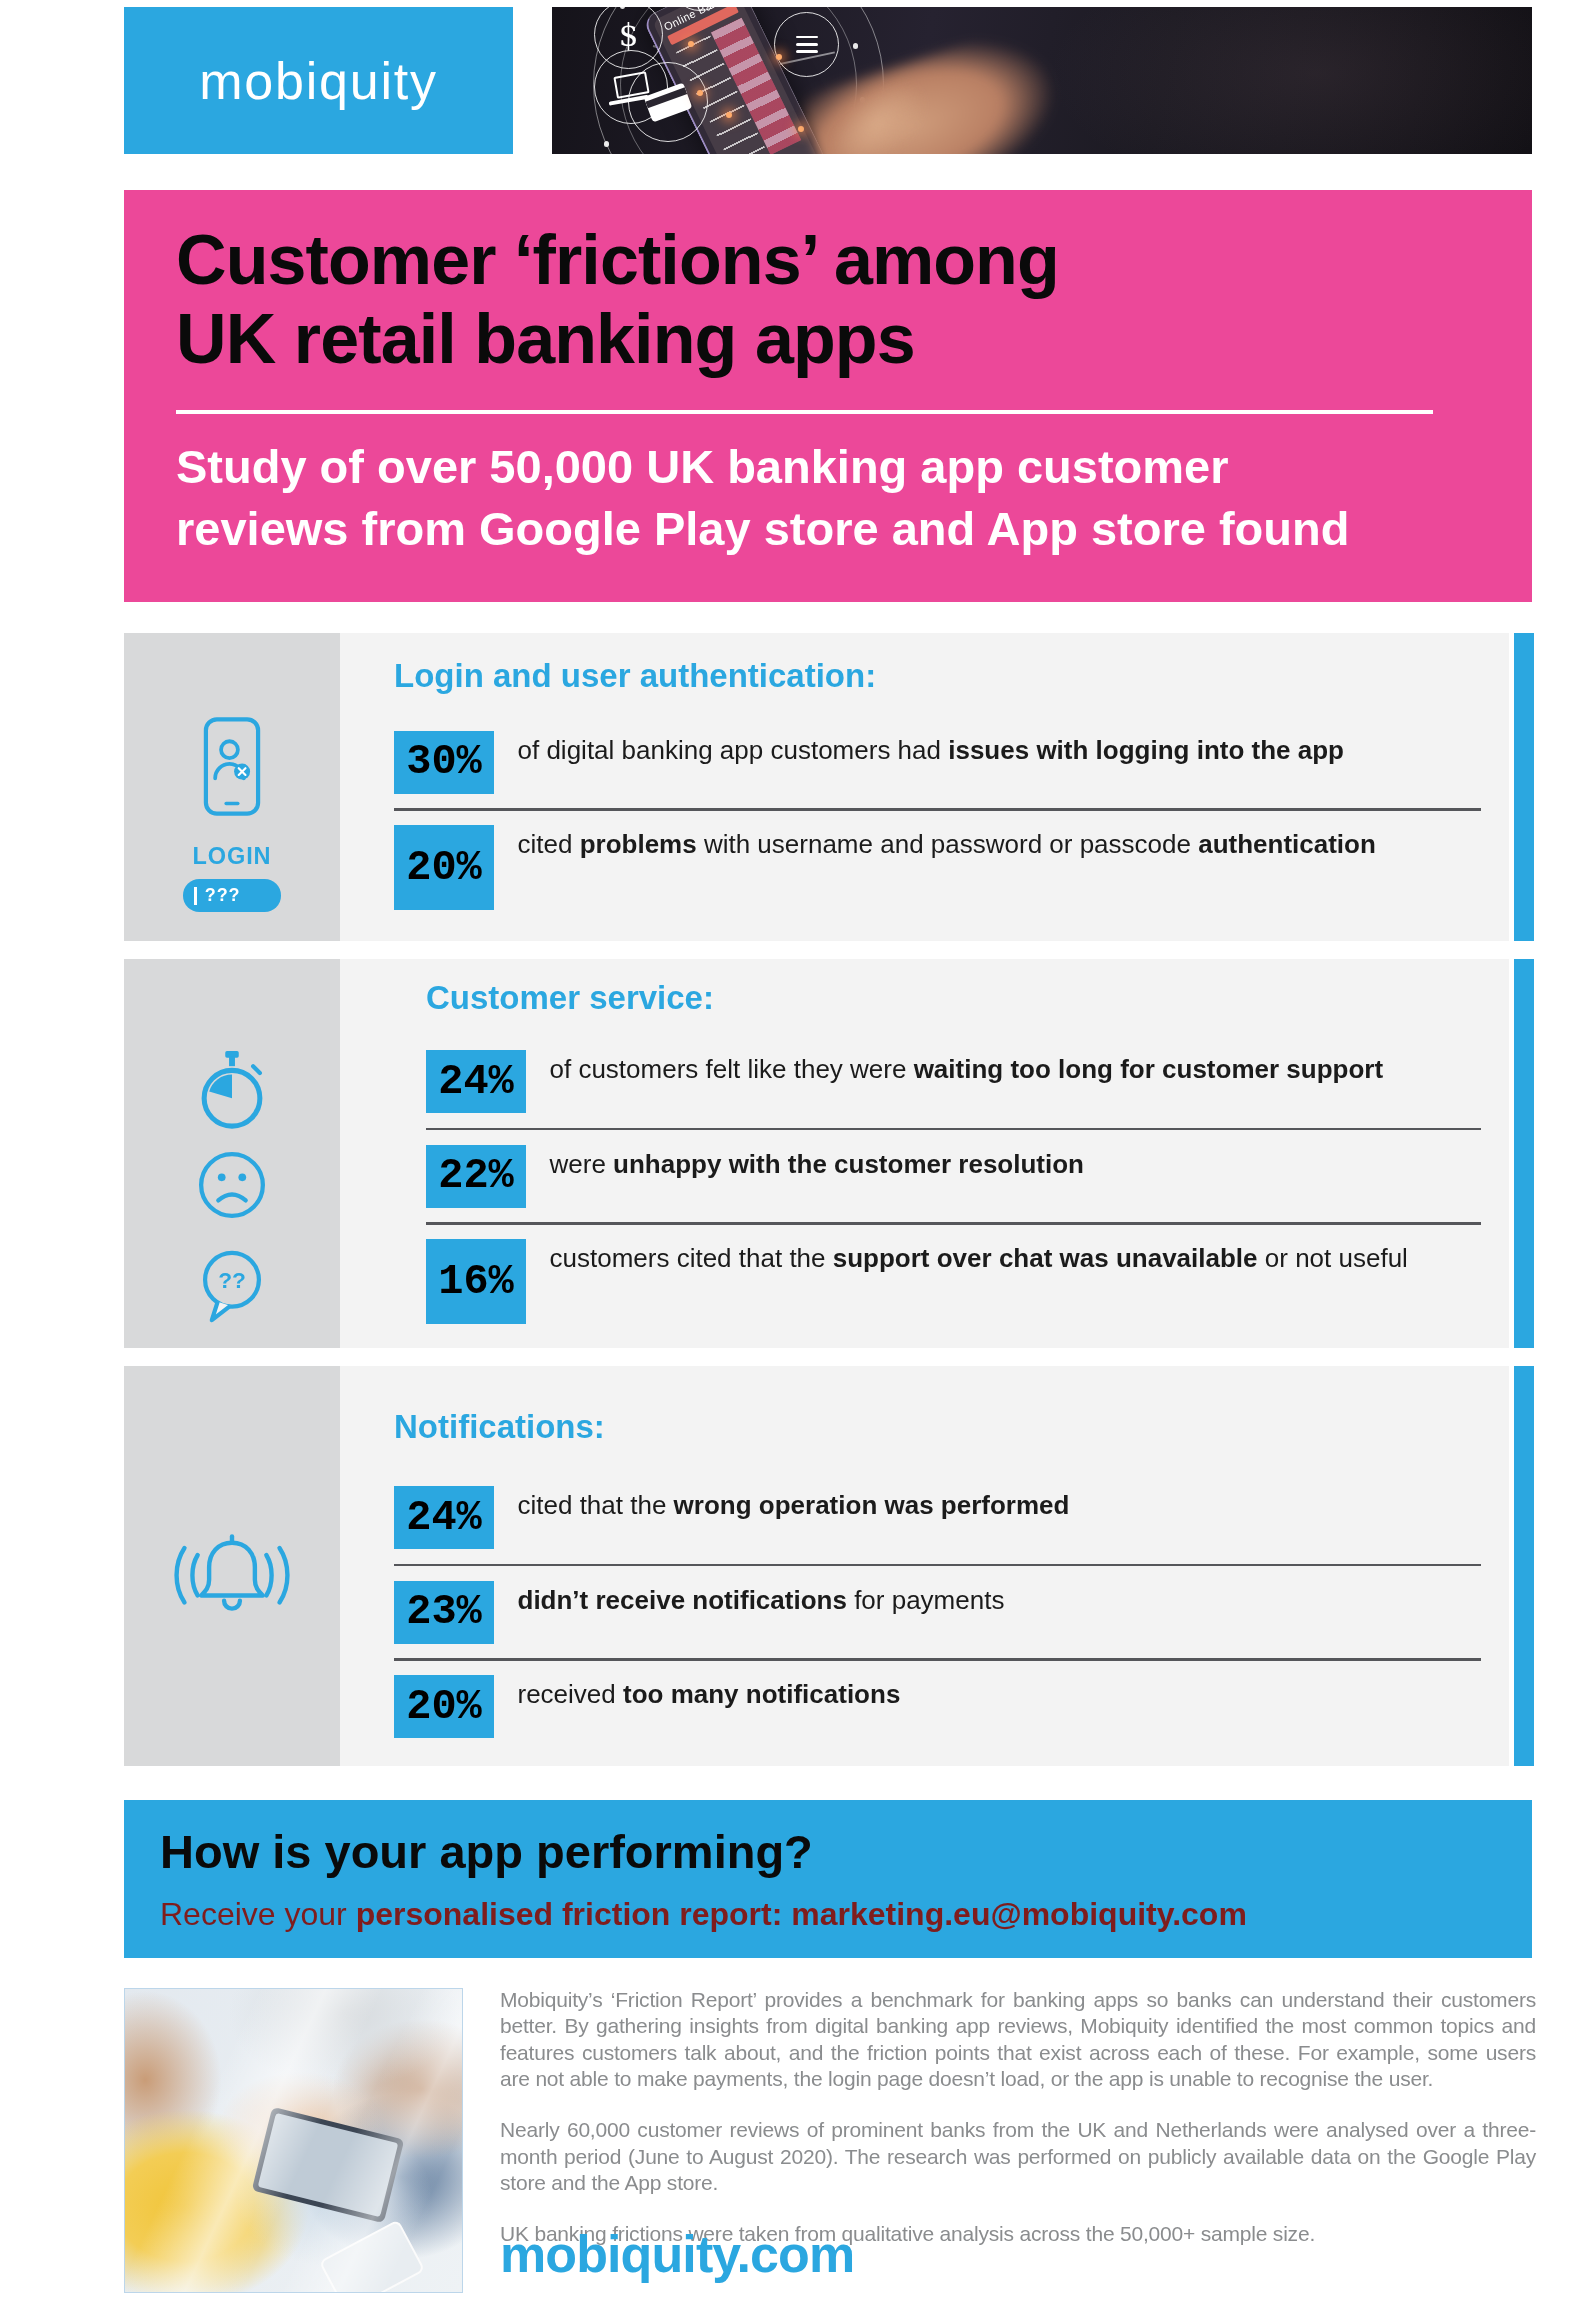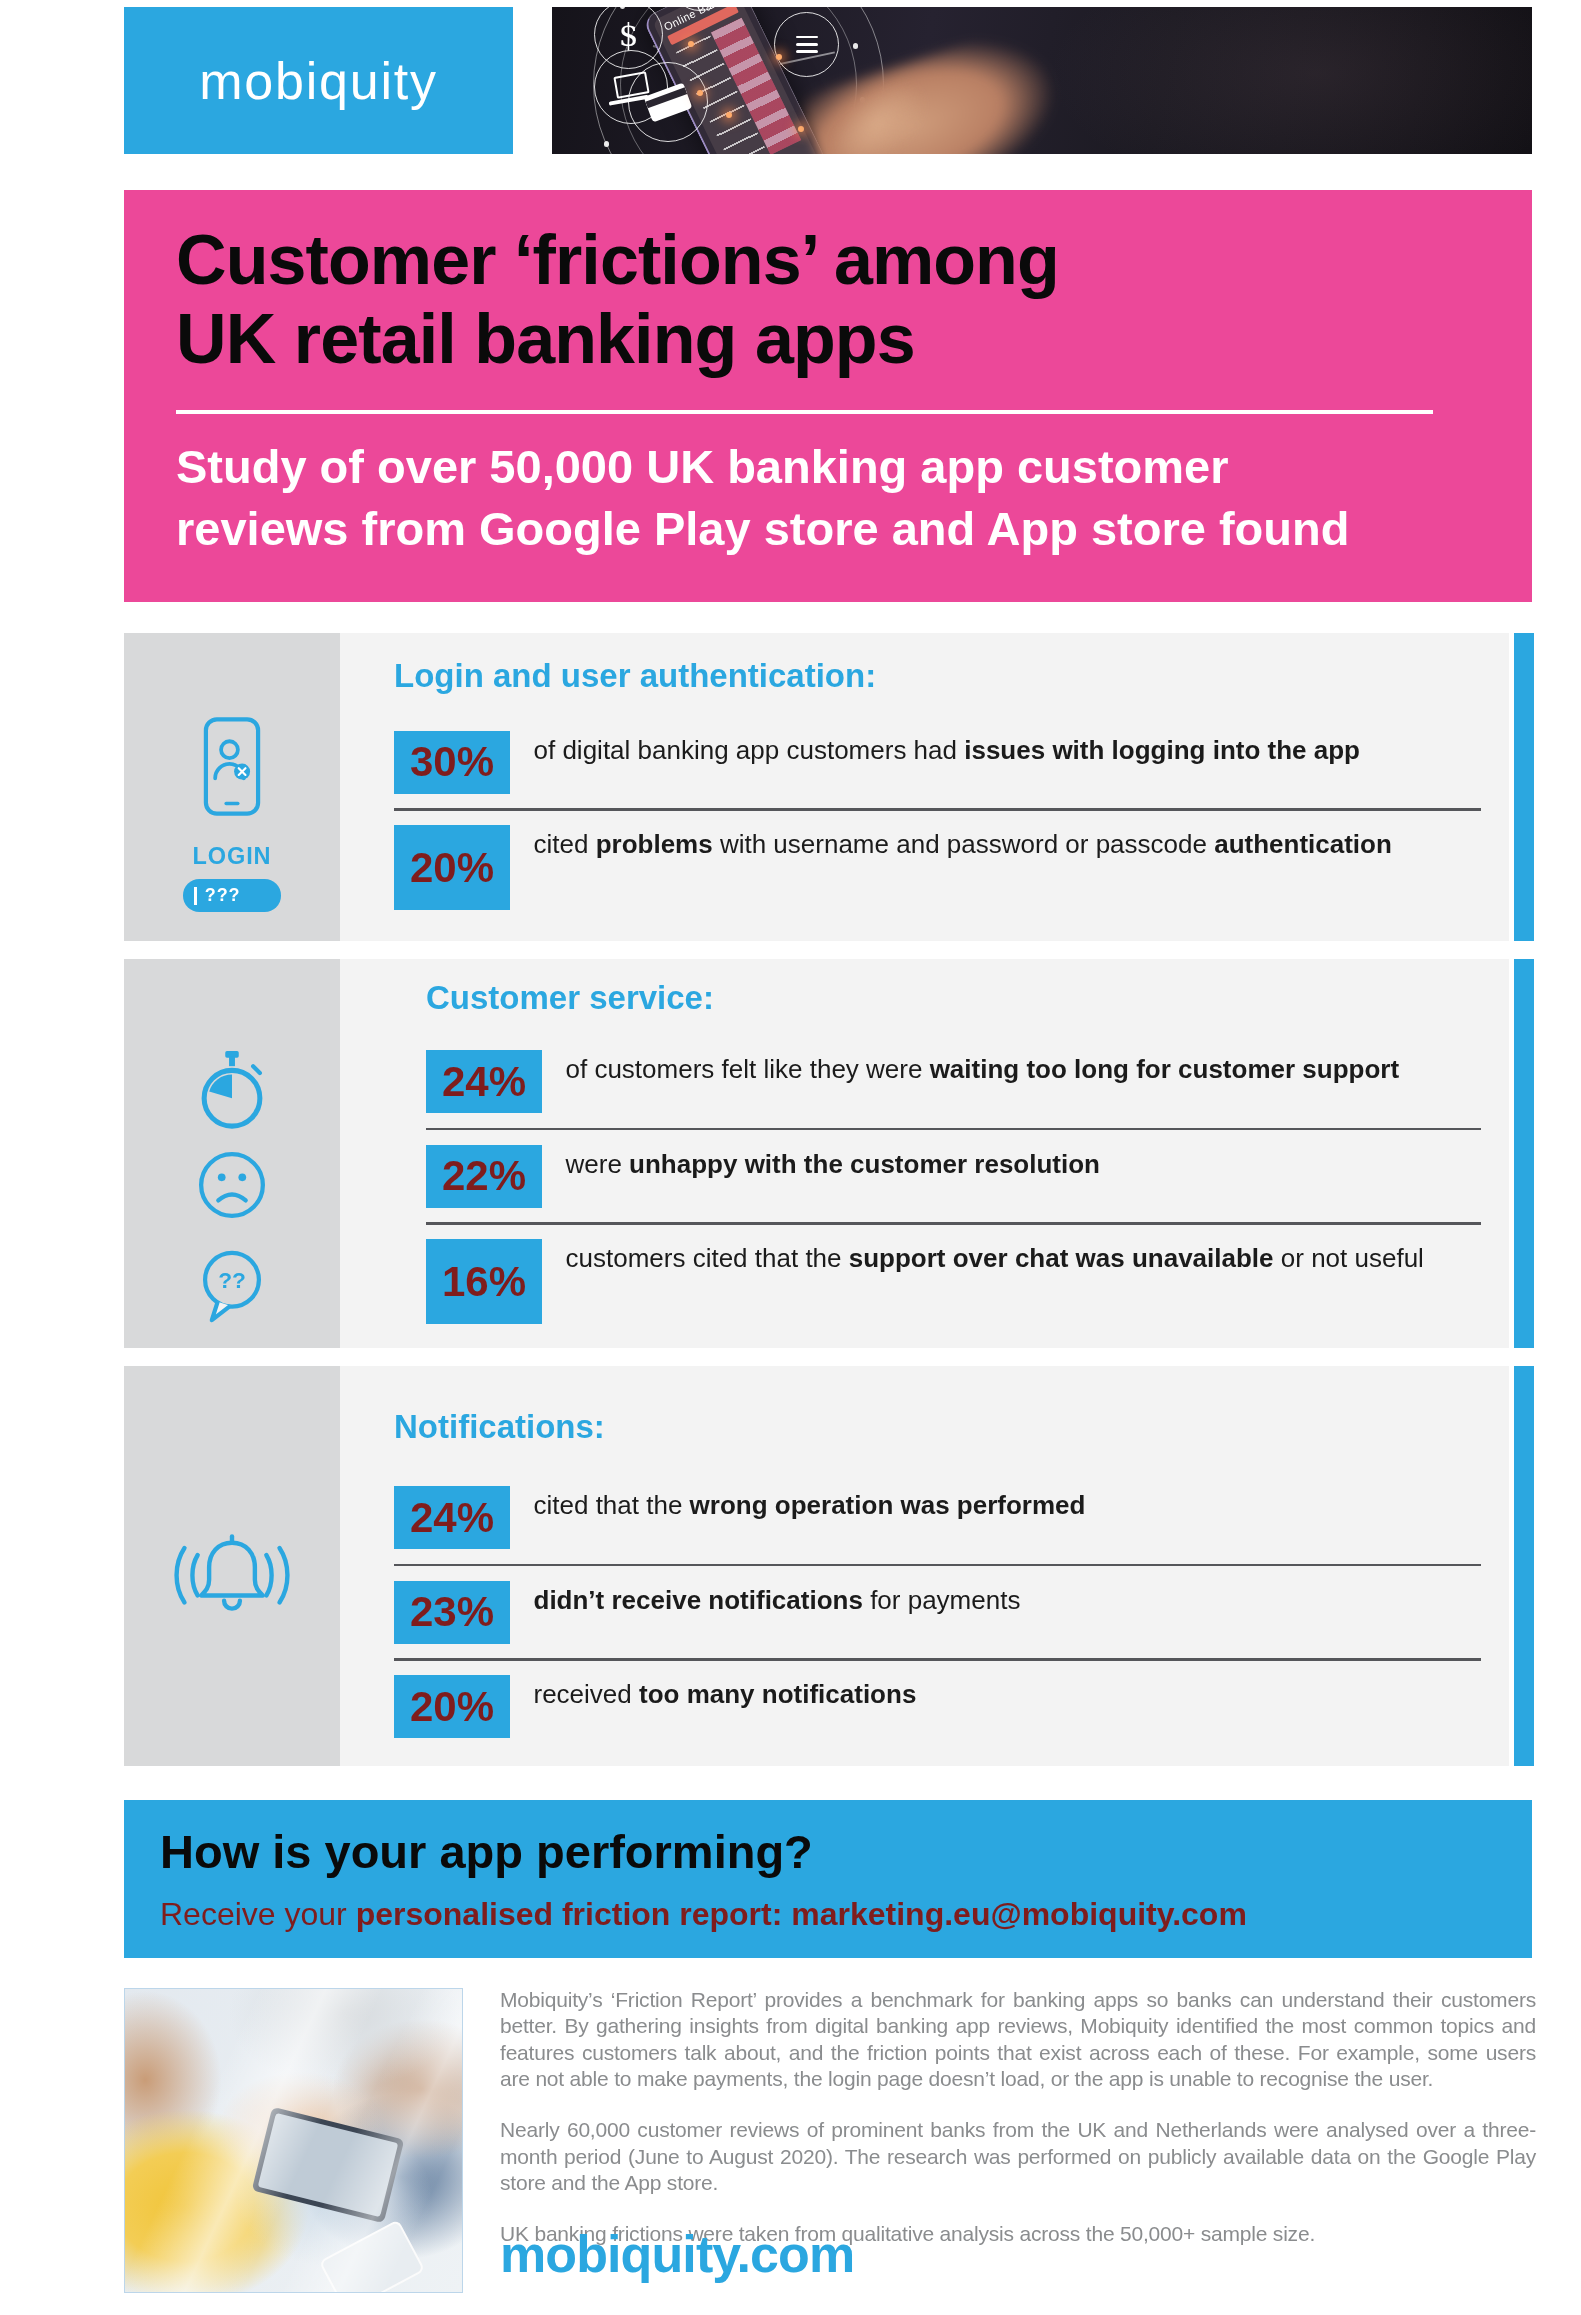--- a/index.html
+++ b/index.html
@@ -60,22 +60,22 @@
   .s1{top:633px;height:308px;}
   .s2{top:959px;height:389px;}
   .s3{top:1366px;height:400px;}
   .accent{position:absolute;left:1390px;top:0;width:20px;height:100%;background:#2ba7e0;}
   .icon-col{width:216px;flex:none;background:#d8d9da;position:relative;}
   .s-content{flex:1;box-sizing:border-box;padding:23.5px 14.5px 0 54px;}
   .s1 .s-content{padding-top:23.5px;} .s2 .s-content{padding-top:20px;margin-left:32px;} .s3 .s-content{padding-top:42px;}
   .s-heading{color:#2ba7e0;font-size:33px;font-weight:bold;margin:0;}
   .s1 .s-heading{margin-bottom:36px;} .s2 .s-heading{margin-bottom:33px;} .s3 .s-heading{margin-bottom:40px;}
   .row{display:flex;align-items:stretch;min-height:63px;}
-  .pct{width:116px;flex:none;background:#2ba7e0;color:#7f1d1d;font-size:42px;font-weight:bold;
-    display:flex;align-items:center;justify-content:center;}
+  .pct{width:100px;flex:none;background:#2ba7e0;color:#000000;font-size:42px;font-weight:bold;
+    display:flex;align-items:center;justify-content:center;font-family:Liberation Mono, monospace;}
   .rtext{margin-left:23.5px;font-size:26px;line-height:1.5;color:#1b1b1b;
     display:flex;flex-direction:column;max-width:982px;}
   .rtext.narrow{max-width:864px;}
   .divider{height:2.7px;background:#55565a;margin:14.5px 13.6px 14.5px 0;}
 
   
   .icon-abs{position:absolute;left:50%;transform:translateX(-50%);}
   .login-caption{color:#2ba7e0;font-weight:bold;font-size:23.5px;letter-spacing:0.9px;}
   .login-pill{width:98px;height:33px;background:#2ba7e0;border-radius:16.3px;
     display:flex;align-items:center;color:#fff;}

